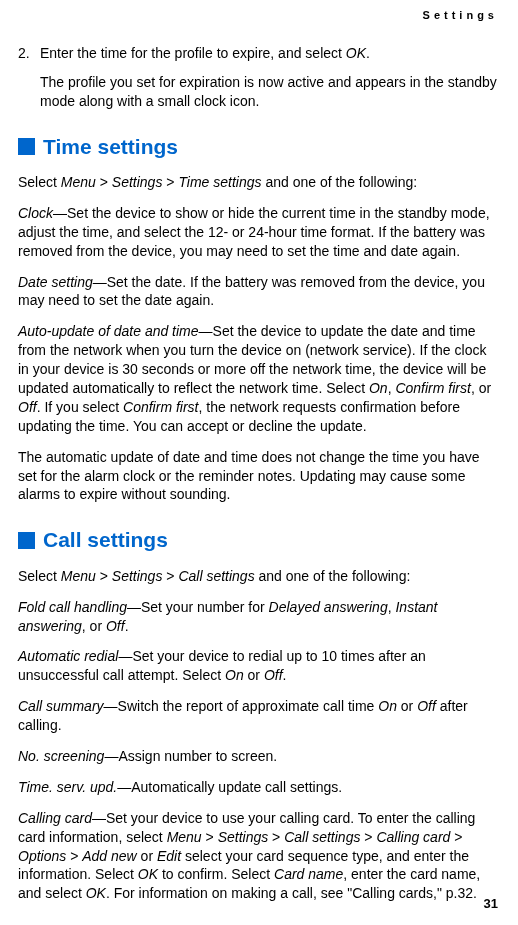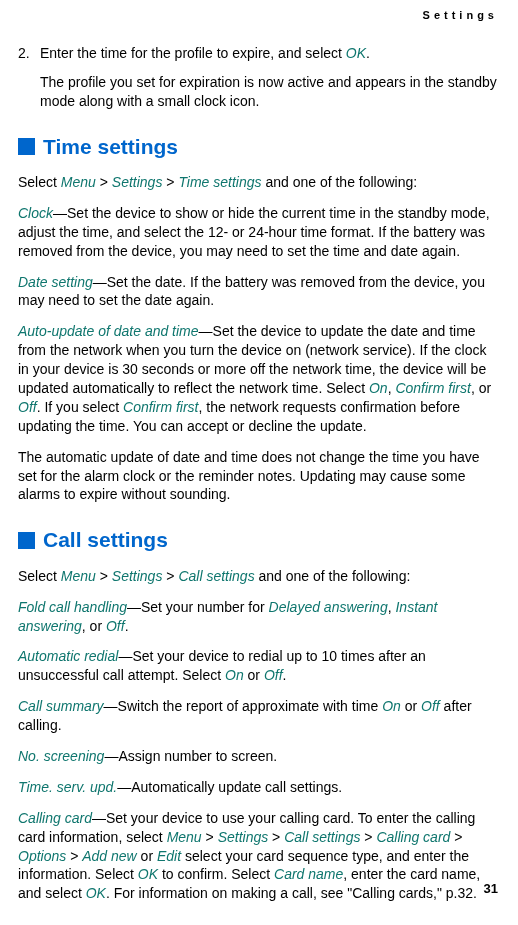--- a/index.html
+++ b/index.html
@@ -32,21 +32,21 @@
       width: 22px;
       flex-shrink: 0;
     }
     .step-body {
       flex: 1;
     }
     .step-follow {
       margin-left: 22px;
       margin-bottom: 14px;
     }
-    .blue { color: #0f766e; font-style: italic; }
+    .blue { color: #000000; font-style: italic; }
     .section-header {
       display: flex;
       align-items: center;
       margin-top: 22px;
       margin-bottom: 6px;
     }
     .square {
       width: 17px;
       height: 17px;
       background: #0066cc;
@@ -57,21 +57,21 @@
       color: #0066cc;
       font-weight: bold;
       font-size: 21px;
     }
     .para {
       margin-top: 12px;
       margin-bottom: 7px;
     }
     .page-num {
       position: absolute;
-      bottom: 27px;
+      bottom: 12px;
       right: 20px;
       font-weight: bold;
       font-size: 13px;
     }
   </style>
 </head>
 <body>
 
 <div class="header-right">Settings</div>
 
@@ -117,21 +117,21 @@
 
 <div class="para">
   <span class="blue">Fold call handling</span><span>—Set your number for </span><span class="blue">Delayed answering</span><span>, </span><span class="blue">Instant answering</span><span>, or </span><span class="blue">Off</span><span>.</span>
 </div>
 
 <div class="para">
   <span class="blue">Automatic redial</span><span>—Set your device to redial up to 10 times after an unsuccessful call attempt. Select </span><span class="blue">On</span><span> or </span><span class="blue">Off</span><span>.</span>
 </div>
 
 <div class="para">
-  <span class="blue">Call summary</span><span>—Switch the report of approximate with time </span><span class="blue">On</span><span> or </span><span class="blue">Off</span><span> after calling.</span>
+  <span class="blue">Call summary</span><span>—Switch the report of approximate call time </span><span class="blue">On</span><span> or </span><span class="blue">Off</span><span> after calling.</span>
 </div>
 
 <div class="para">
   <span class="blue">No. screening</span><span>—Assign number to screen.</span>
 </div>
 
 <div class="para">
   <span class="blue">Time. serv. upd.</span><span>—Automatically update call settings.</span>
 </div>
 

